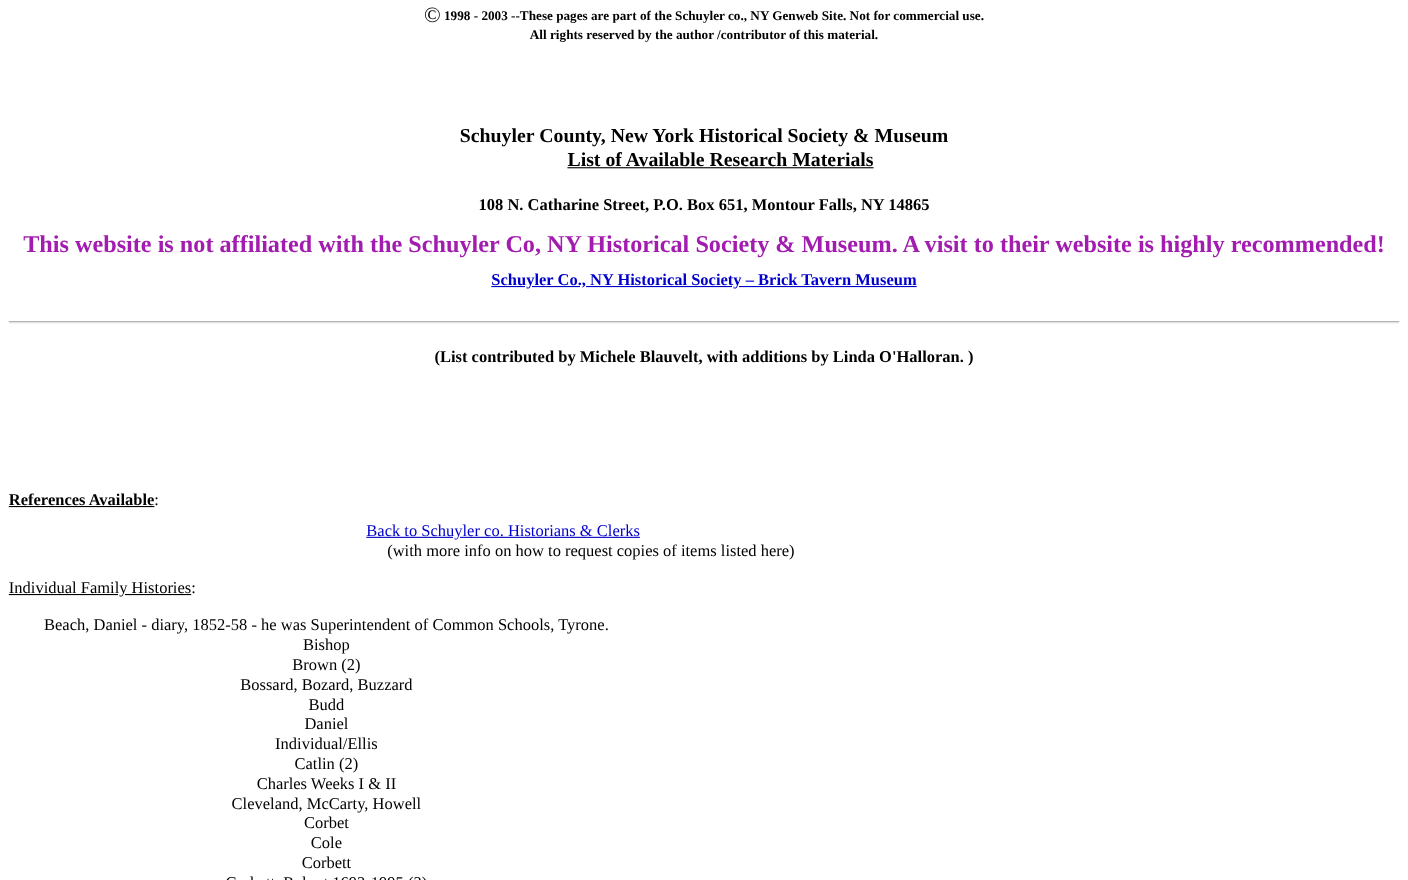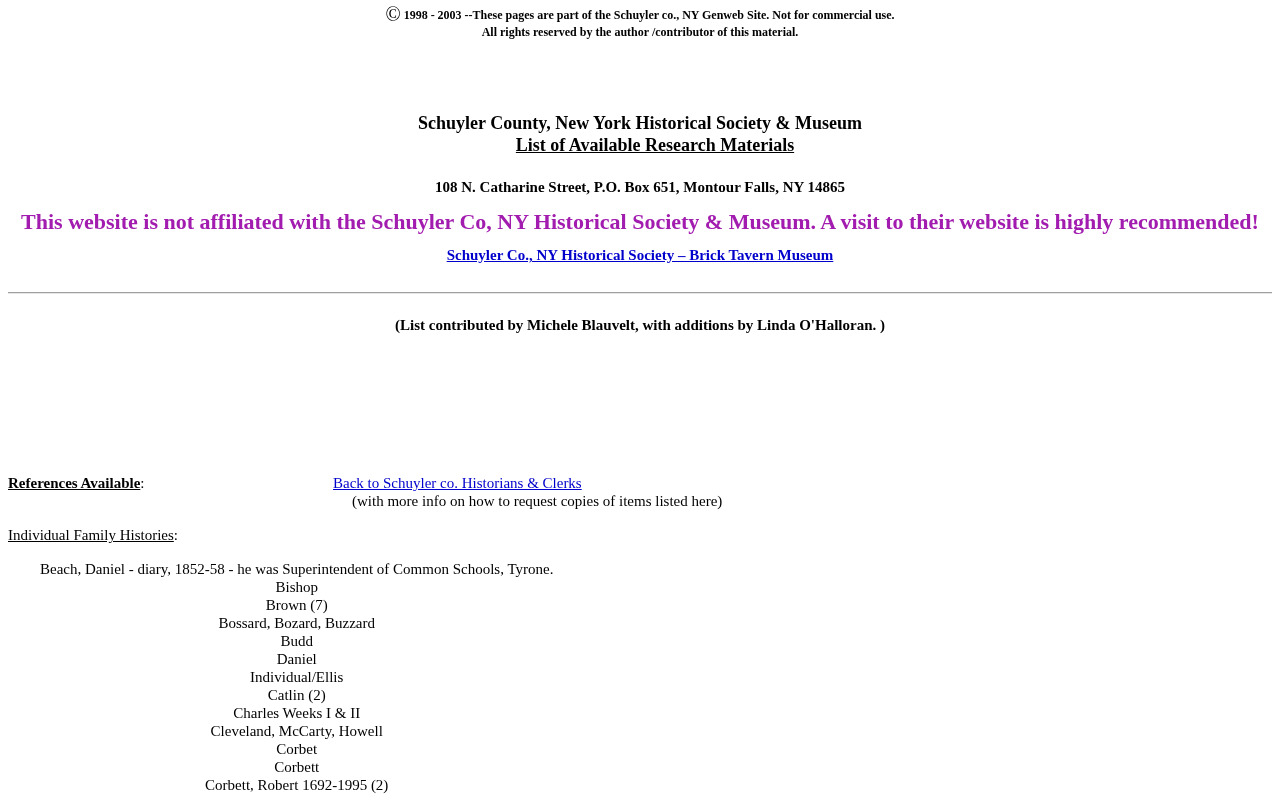--- a/index.html
+++ b/index.html
@@ -16,21 +16,21 @@
     .title2 { top: 135px; font-size: 18px; font-weight: bold; text-decoration: underline; line-height: 21px; padding-left: 15px; }
     .address { top: 178px; font-size: 15px; font-weight: bold; line-height: 18px; }
     .notice { top: 212px; font-size: 22px; font-weight: bold; color: #a21caf; line-height: 19px; }
     .ext-link { top: 246px; font-size: 15px; font-weight: bold; line-height: 18px; }
     .ext-link a { color: #0000cc; text-decoration: underline; }
     hr.divider {
       position: absolute; top: 292px; left: 8px; width: 1264px;
       margin: 0; border: none; border-top: 1px solid #a0a0a0; border-bottom: 1px solid #e6e6e6; height: 0;
     }
     .credit { top: 316px; font-size: 15px; font-weight: bold; line-height: 18px; }
-    .refs-label { top: 474px; left: 8px; font-size: 15px; line-height: 18px; }
+    .refs-label { top: 446px; left: 8px; font-size: 15px; line-height: 18px; }
     .refs-label b { text-decoration: underline; }
     .back-link { top: 474px; left: 333px; font-size: 15px; line-height: 18px; }
     .back-link a { color: #0000cc; text-decoration: underline; }
     .back-note { top: 492px; left: 352px; font-size: 15px; line-height: 18px; }
     .fam-label { top: 526px; left: 8px; font-size: 15px; line-height: 18px; }
     .fam-label span.u { text-decoration: underline; }
     .fam-list { top: 560px; left: 40px; font-size: 15px; line-height: 18px; margin: 0; padding: 0; list-style: none; }
     .fam-list li { white-space: nowrap; text-align: center; }
   </style>
 </head>
@@ -63,24 +63,25 @@
 </div>
 <div class="abs back-note">(with more info on how to request copies of items listed here)</div>
 
 <div class="abs fam-label">
   <span class="u">Individual Family Histories</span><span>:</span>
 </div>
 
 <ul class="abs fam-list">
   <li>Beach, Daniel - diary, 1852-58 - he was Superintendent of Common Schools, Tyrone.</li>
   <li>Bishop</li>
-  <li>Brown (7)</li>
+  <li>Brown (2)</li>
   <li>Bossard, Bozard, Buzzard</li>
   <li>Budd</li>
   <li>Daniel</li>
   <li>Individual/Ellis</li>
   <li>Catlin (2)</li>
   <li>Charles Weeks I &amp; II</li>
   <li>Cleveland, McCarty, Howell</li>
   <li>Corbet</li>
+  <li>Cole</li>
   <li>Corbett</li>
   <li>Corbett, Robert 1692-1995 (2)</li>
 </ul>
 
 </body></html>

